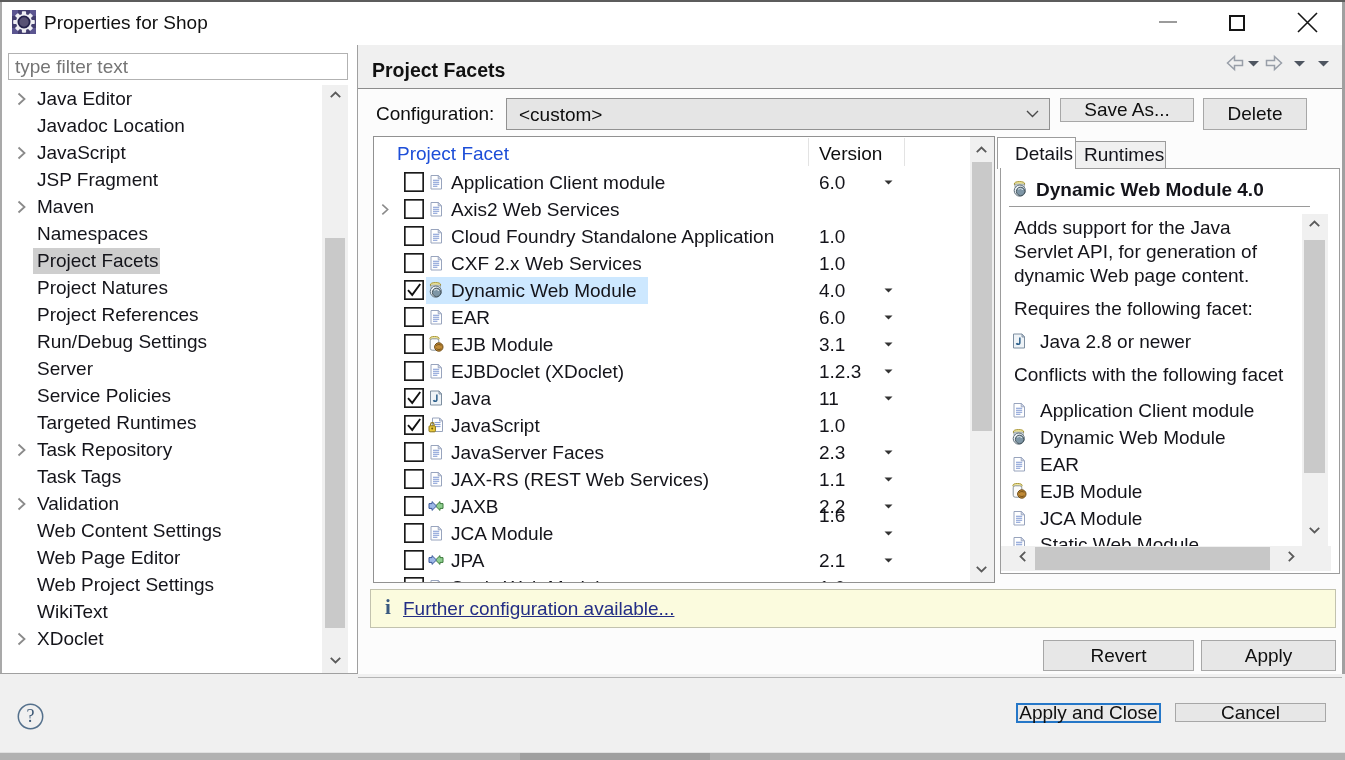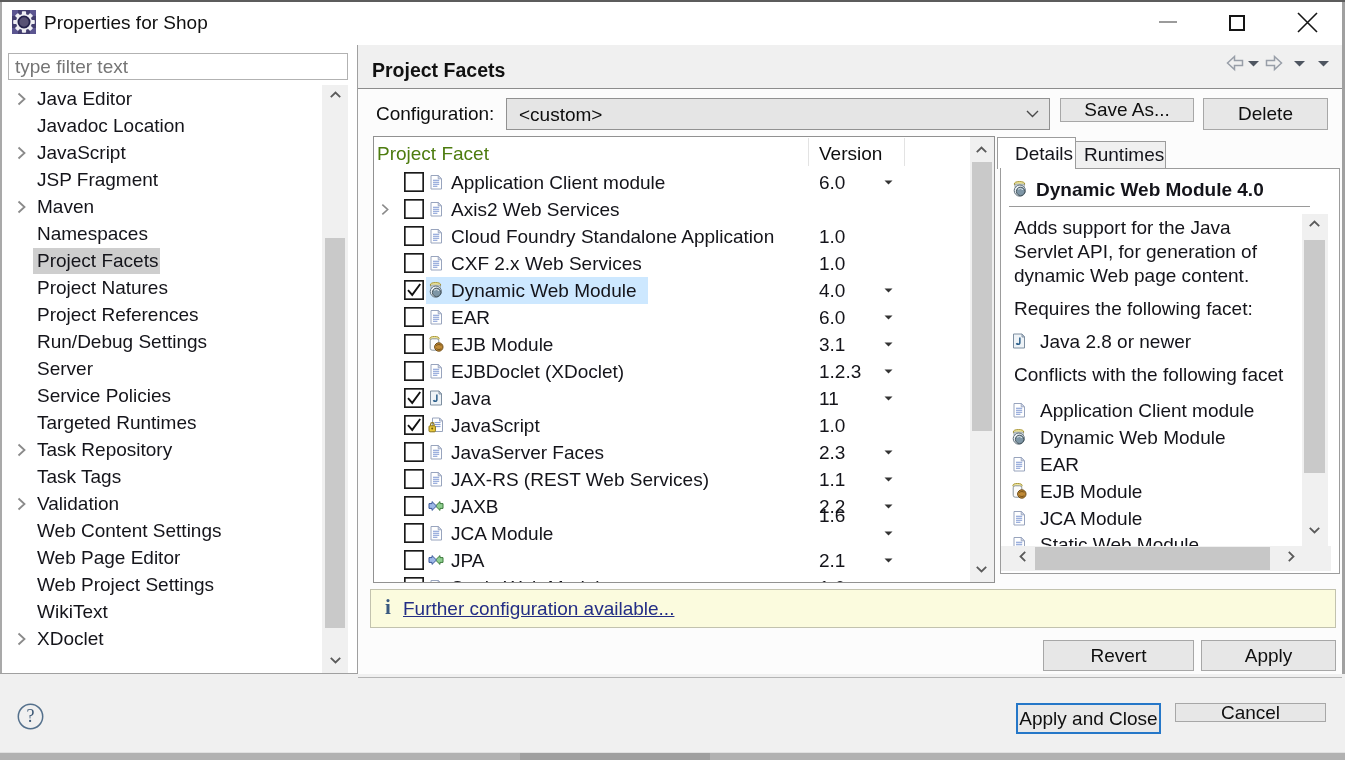--- a/index.html
+++ b/index.html
@@ -109,23 +109,23 @@
       <path d="M94 7h11L99.5 12.5z"></path>
 </g>
   </svg>
 <div class="lbl" style="left:376px;top:100px;color:#0e0e0e">Configuration:</div>
 <div class="abs" style="left:506px;top:98px;width:544px;height:32px;background:#e5e5e5;border:1px solid #919191"></div>
 <div class="lbl" style="left:519px;top:101px;color:#0e0e0e">&lt;custom&gt;</div>
 <svg class="abs" style="left:1026px;top:110px" width="13" height="8" viewBox="0 0 13 8">
 <path d="M1 1 6.5 6.5 12 1" fill="none" stroke="#4a4a4a" stroke-width="1.4"></path>
   </svg>
 <div class="btn" style="left:1060px;top:98px;width:134px;height:24px">Save As...</div>
-<div class="btn" style="left:1203px;top:98px;width:125px;height:32px">Delete</div>
+<div class="btn" style="left:1203px;top:98px;width:104px;height:32px">Delete</div>
 <div class="abs" style="left:373px;top:136px;width:622px;height:447px;background:#fff;border:1px solid #919191"></div>
-<div class="lbl" style="left:377px;top:140px;color:#4d7c0f">Project Facet</div>
+<div class="lbl" style="left:397px;top:140px;color:#1d4ed8">Project Facet</div>
 <div class="lbl" style="left:819px;top:140px;color:#0e0e0e">Version</div>
 <div class="abs" style="left:808px;top:138px;width:1px;height:28px;background:#e3e3e3"></div>
 <div class="abs" style="left:904px;top:138px;width:1px;height:28px;background:#e3e3e3"></div>
 <svg class="abs" style="left:404px;top:172px" width="20" height="20" viewBox="0 0 18 18">
 <rect x="0.75" y="0.75" width="16.5" height="16.5" fill="#fff" stroke="#1a1a1a" stroke-width="1.5"></rect>
   </svg>
 <svg class="abs" style="left:428px;top:174px" width="16" height="16" viewBox="0 0 16 16">
 <path d="M3 1.5h7.2l3.3 3.3V15H3z" fill="#ffffff" stroke="#98a4bd" stroke-width="1"></path>
 <path d="M10.2 1.5l3.3 3.3h-3.3z" fill="#dbe2f0" stroke="#98a4bd" stroke-width="0.9"></path>
 <g stroke="#7e97d2" stroke-width="1.1" fill="none">
@@ -451,13 +451,13 @@
 <div class="lbl" style="left:403px;top:595px;color:#232d85;text-decoration:underline">Further configuration available...</div>
 <div class="btn" style="left:1043px;top:640px;width:151px;height:31px">Revert</div>
 <div class="btn" style="left:1201px;top:640px;width:135px;height:31px">Apply</div>
 <div class="abs" style="left:0;top:674px;width:1345px;height:4px;background:#f0f0f0"></div>
 <div class="abs" style="left:358px;top:677px;width:984px;height:1px;background:#b4b4b4"></div>
 <div class="abs" style="left:0;top:678px;width:1345px;height:74px;background:#f0f0f0"></div>
 <svg class="abs" style="left:17px;top:703px" width="27" height="27" viewBox="0 0 27 27">
 <circle cx="13.5" cy="13.5" r="12.2" fill="none" stroke="#54708c" stroke-width="1.5"></circle>
 <text x="13.5" y="19" font-family="Liberation Serif" font-size="18" fill="#3f5a77" text-anchor="middle">?</text>
 </svg>
-<div class="btn" style="left:1016px;top:703px;width:145px;height:31px;border:2px solid #2577c8;background:#e9e9e9">Apply and Close</div>
+<div class="btn" style="left:1016px;top:703px;width:145px;height:20px;border:2px solid #2577c8;background:#e9e9e9">Apply and Close</div>
 <div class="btn" style="left:1175px;top:703px;width:151px;height:19px">Cancel</div>
 </body></html>

